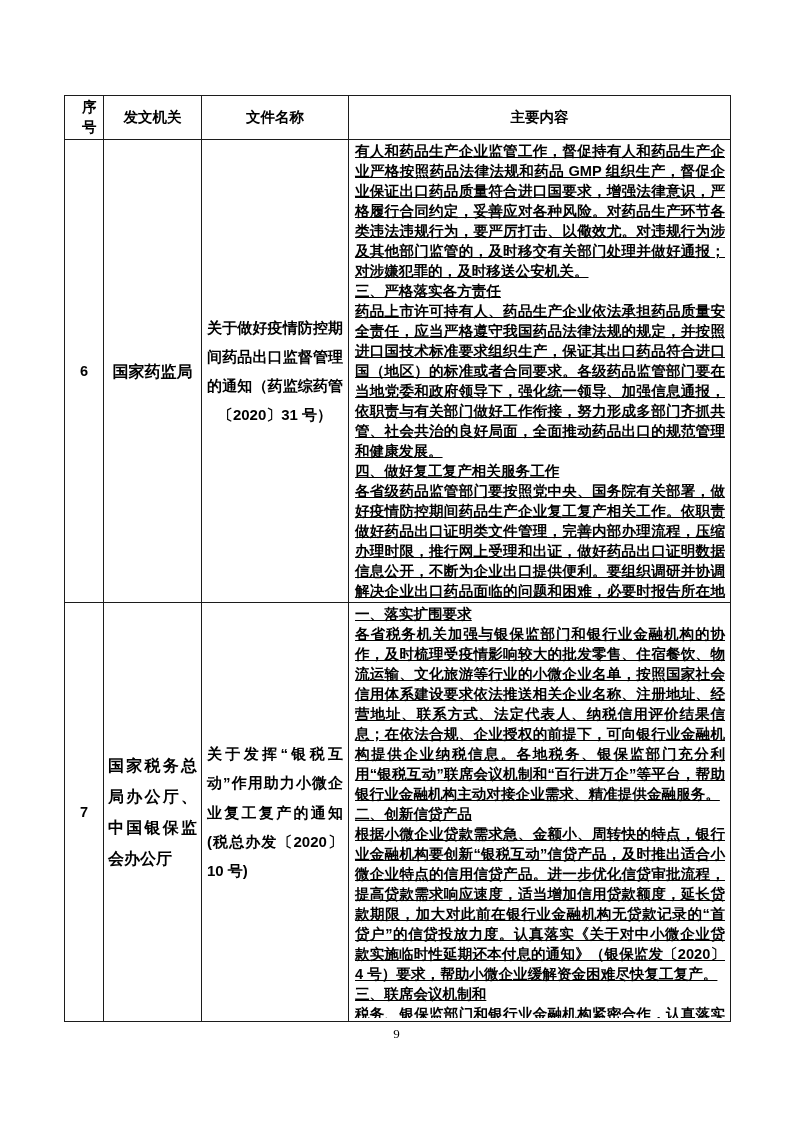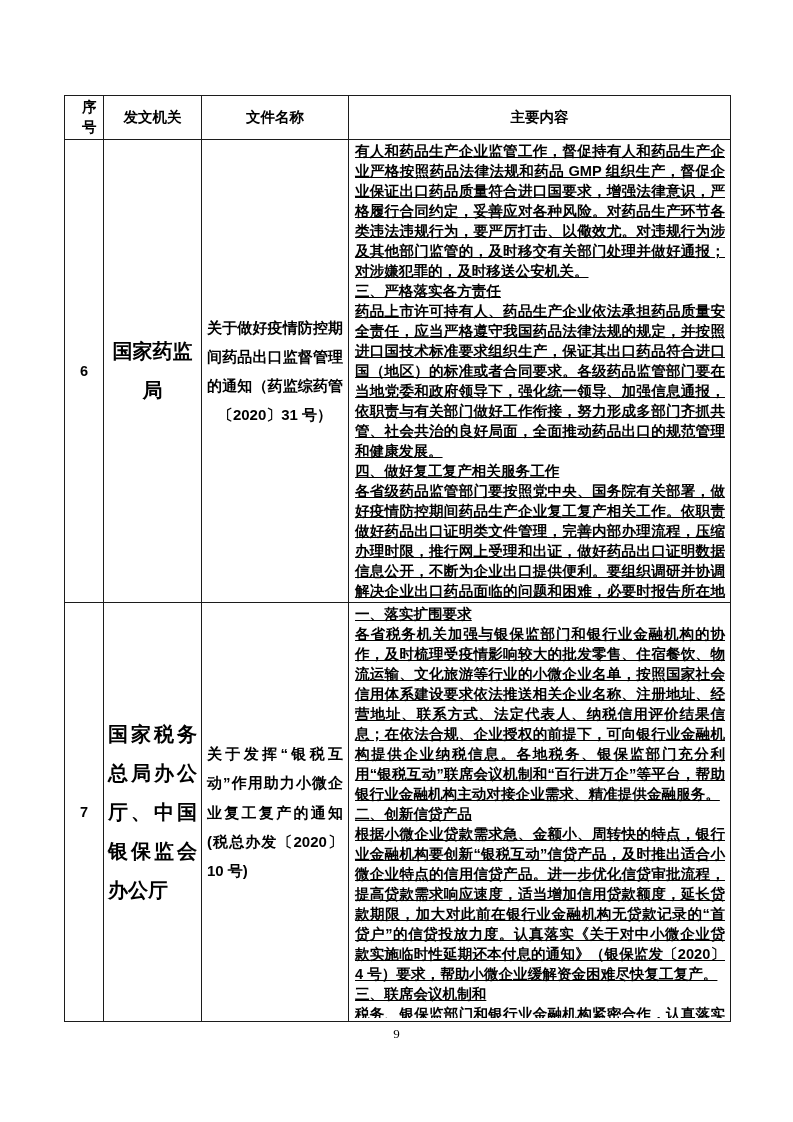--- a/index.html
+++ b/index.html
@@ -41,21 +41,21 @@
   }
   th.th-index { padding: 2px 8px; }
 
   td.cell-index {
     text-align: center;
     vertical-align: middle;
     font-size: 14.5px;
   }
   td.cell-agency {
     vertical-align: middle;
-    font-size: 20px;
+    font-size: 16px;
     line-height: 1.95;
     padding: 2px 4px;
   }
   td.cell-agency.center { text-align: center; }
   td.cell-agency.justify { text-align: justify; text-align-last: left; }
 
   td.cell-docname {
     vertical-align: middle;
     font-size: 15px;
     line-height: 1.95;

